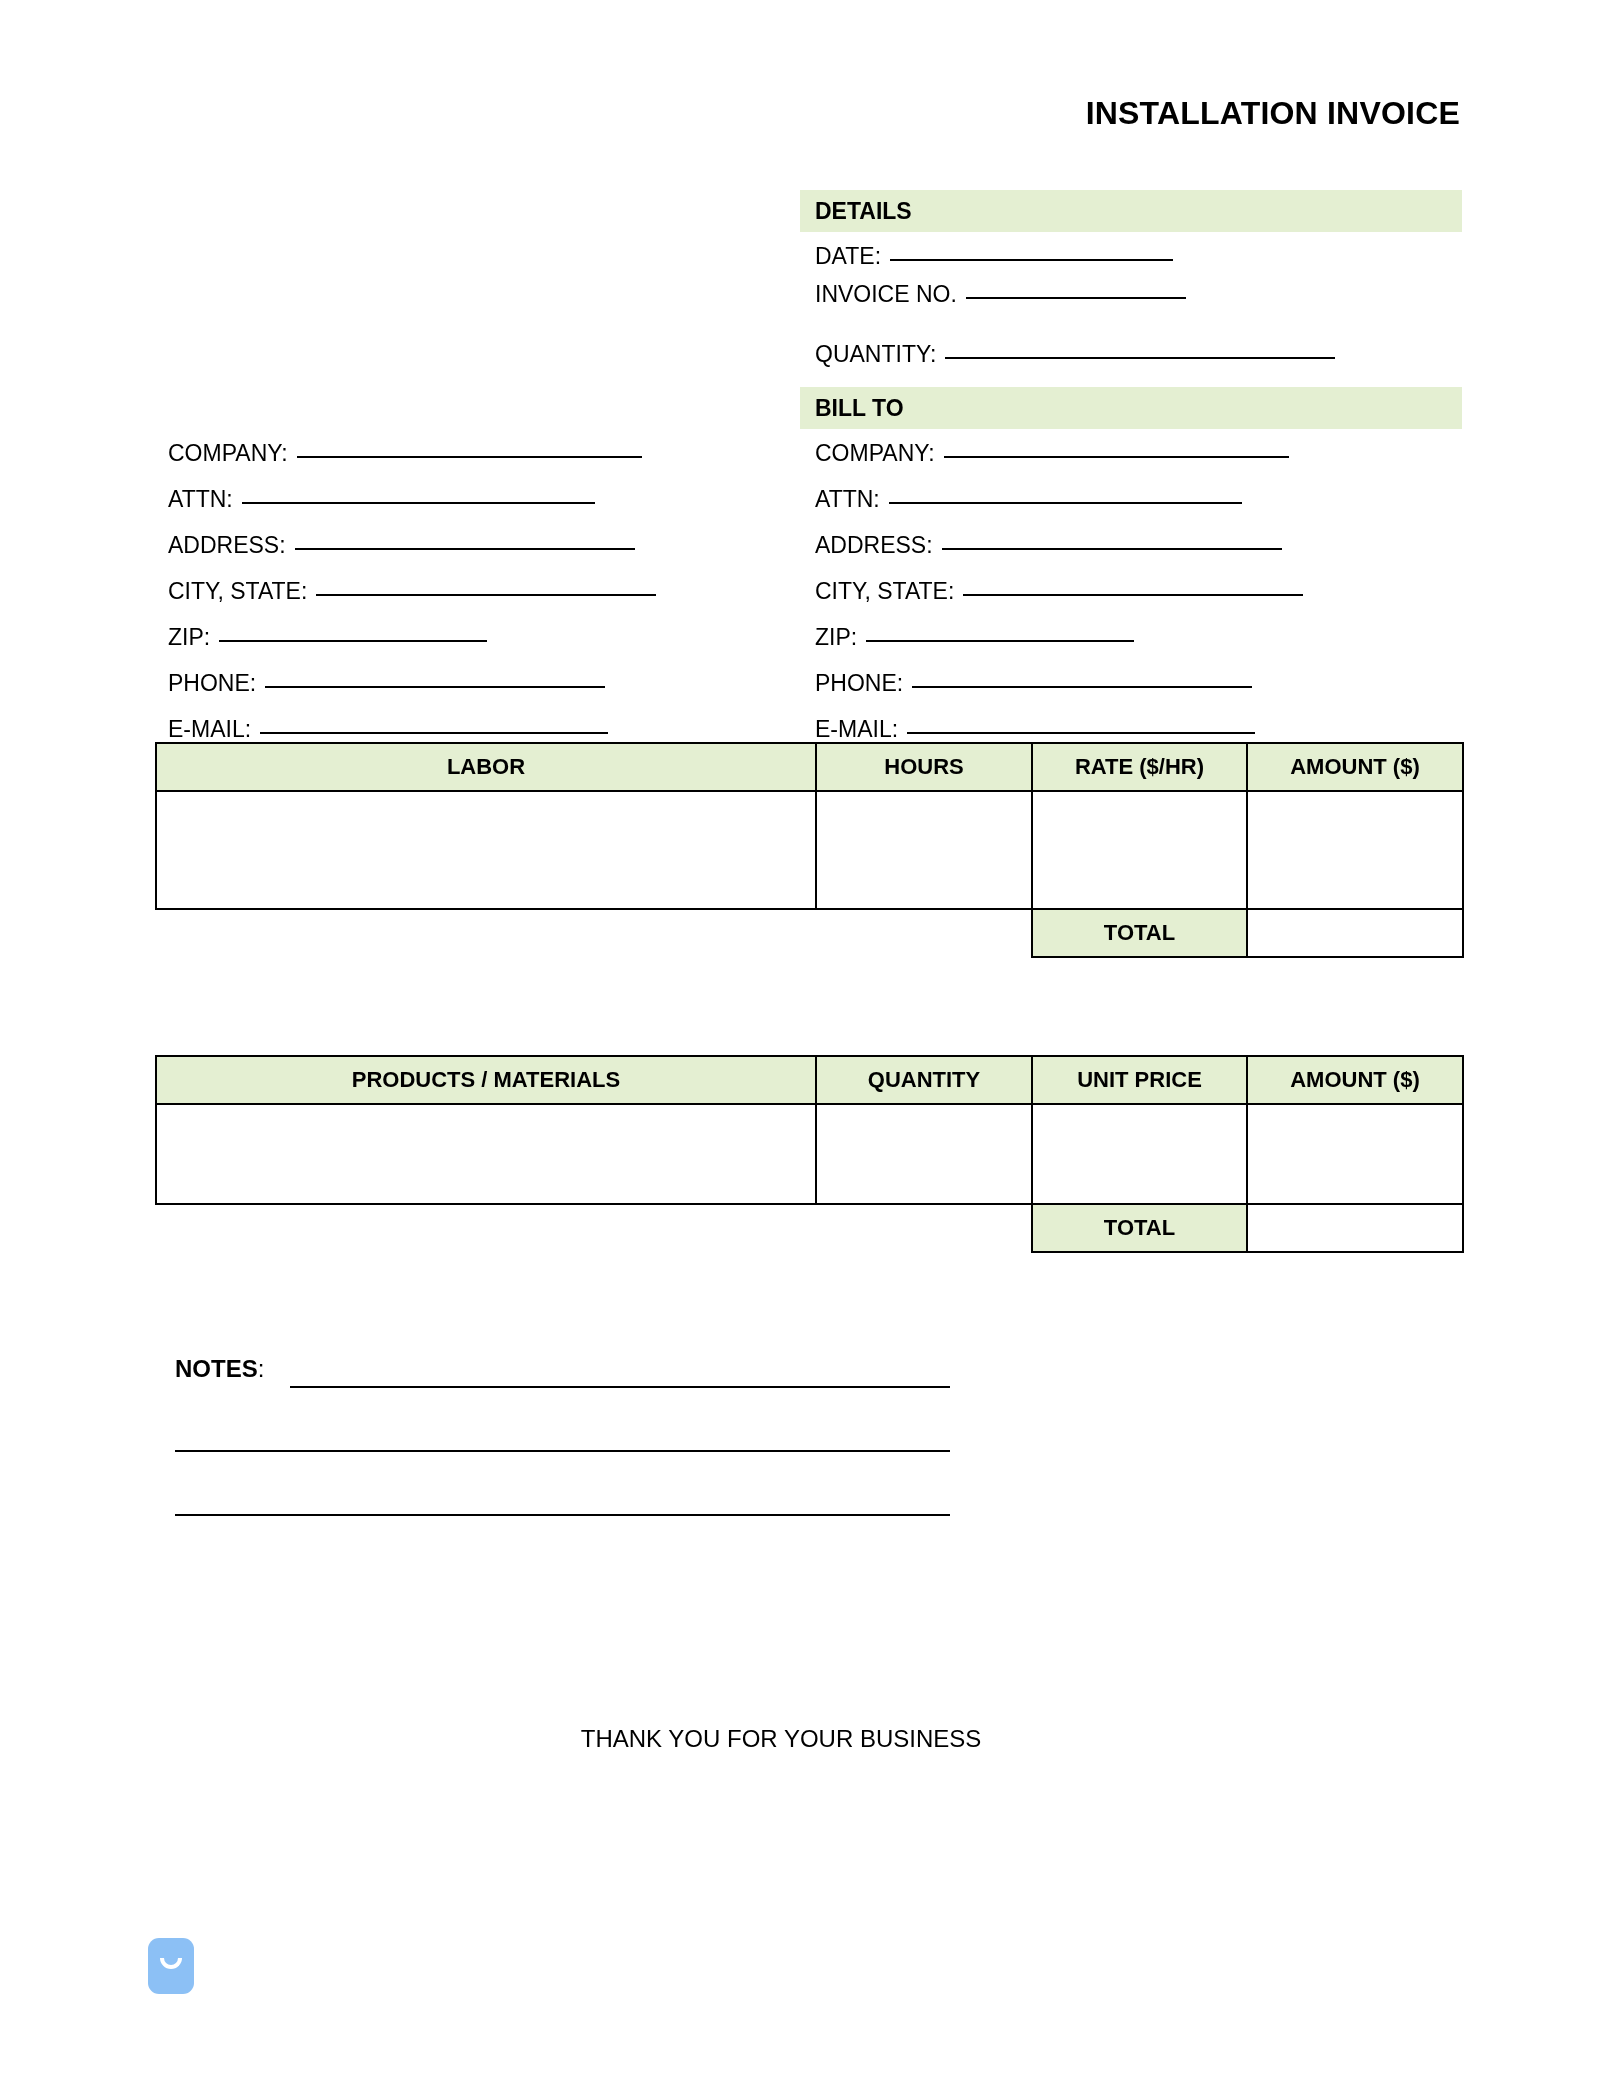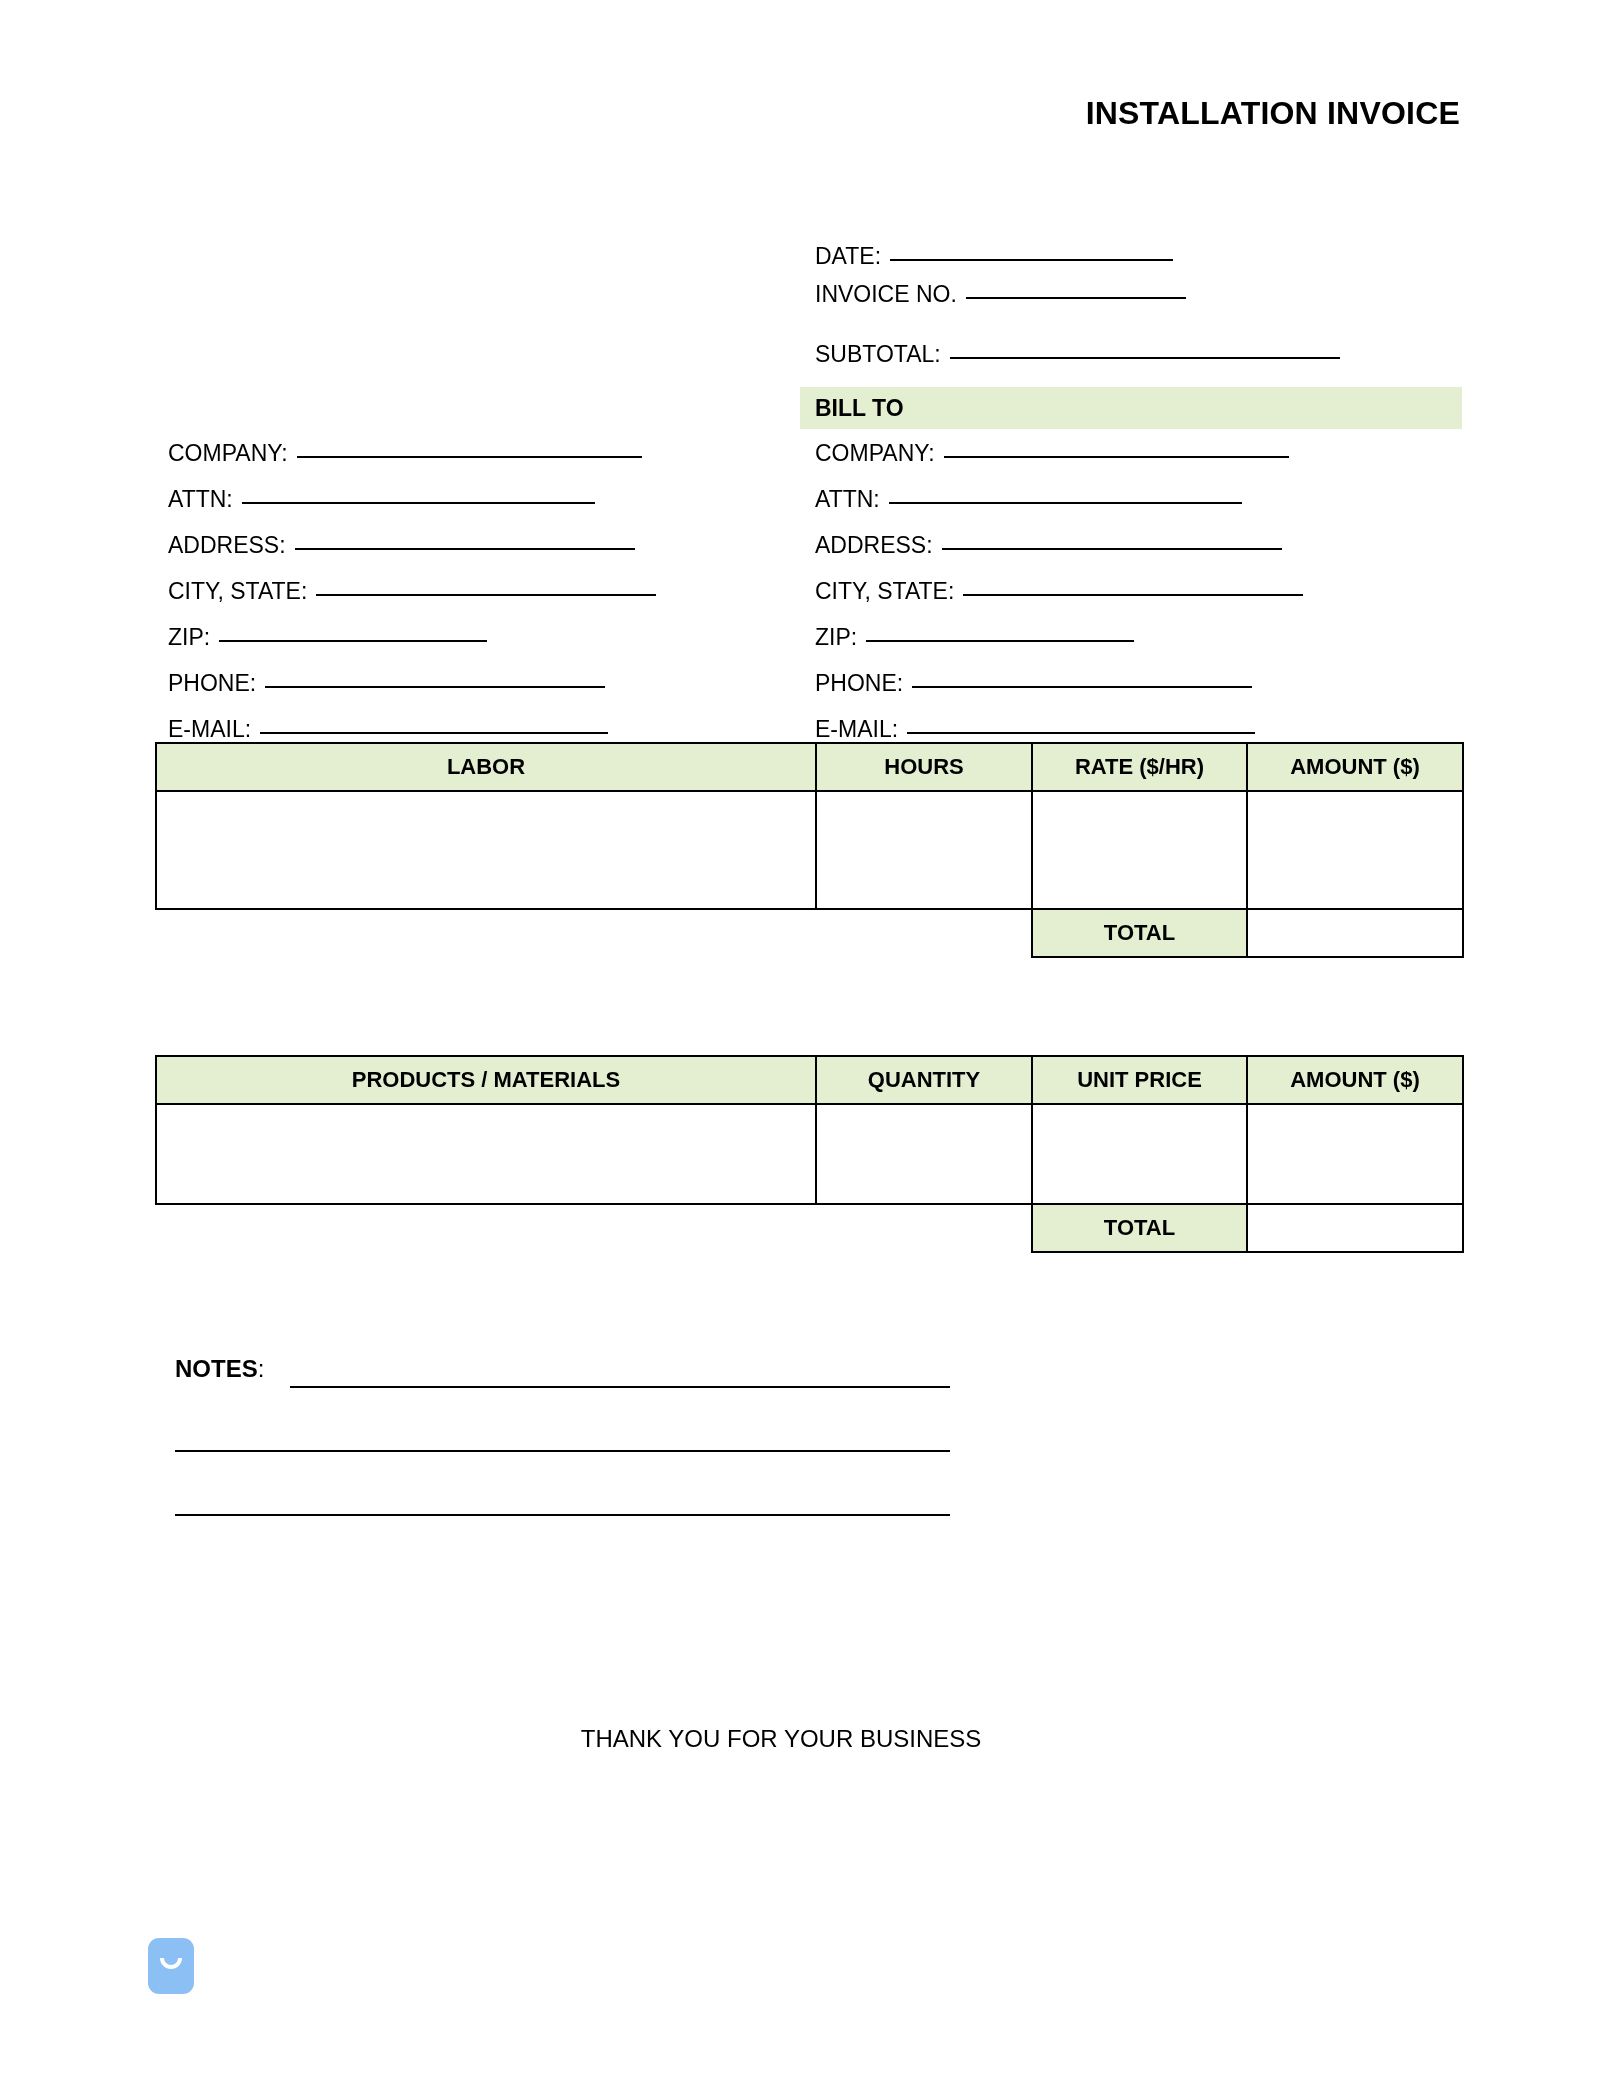--- a/index.html
+++ b/index.html
@@ -104,31 +104,34 @@
     border-radius: 0 0 22px 22px;
   }
 </style>
 </head>
 <body>
 
 <div class="page">
 
   <div class="title">INSTALLATION INVOICE</div>
 
+  <div class="bar" style="left:800px; top:190px; width:662px; height:42px;">
+    <span>DETAILS</span>
+  </div>
 
   <div class="field" style="left:815px; top:243px;">
     <span class="lbl">DATE:</span>
     <span class="rule" style="width:283px;"></span>
   </div>
   <div class="field" style="left:815px; top:281px;">
     <span class="lbl">INVOICE NO.</span>
     <span class="rule" style="width:220px;"></span>
   </div>
   <div class="field" style="left:815px; top:341px;">
-    <span class="lbl">SUBTOTAL:</span>
+    <span class="lbl">QUANTITY:</span>
     <span class="rule" style="width:390px;"></span>
   </div>
 
 
   <div class="field" style="left:168px; top:440px;">
     <span class="lbl">COMPANY:</span>
     <span class="rule" style="width:345px;"></span>
   </div>
   <div class="field" style="left:168px; top:486px;">
     <span class="lbl">ATTN:</span>

